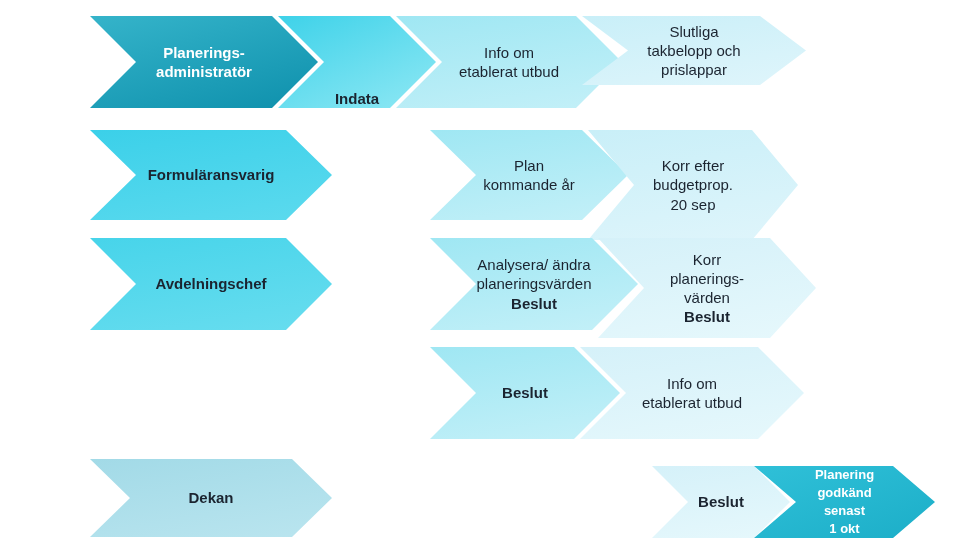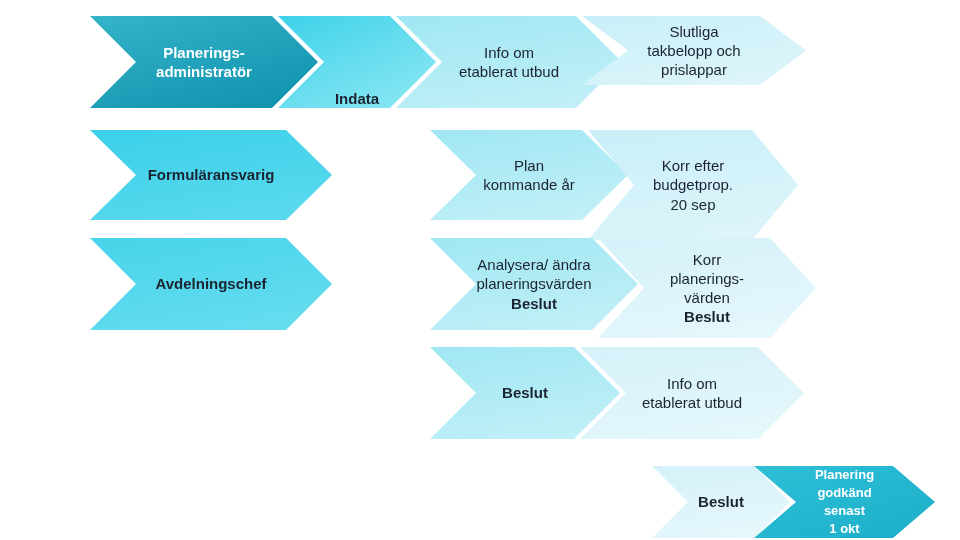--- a/index.html
+++ b/index.html
@@ -84,20 +84,23 @@
   </div>
 
   <div class="arrow step g-light" style="left:430px;top:347px;width:190px;height:92px">
     <span class="lbl"><span></span><b class="emph">Beslut</b></span>
   </div>
   <div class="arrow step g-pale2" style="left:580px;top:347px;width:224px;height:92px">
     <span class="lbl"><span>Info om
 etablerat utbud</span><b class="emph"></b></span>
   </div>
 
+  <div class="arrow role g-dekan" style="left:90px;top:459px;width:242px;height:78px;--t:40px;--n:40px">
+    <span class="lbl">Dekan</span>
+  </div>
   <div class="arrow step g-pale2" style="left:652px;top:466px;width:138px;height:72px;--t:36px;--n:36px">
     <span class="lbl"><span></span><b class="emph">Beslut</b></span>
   </div>
   <div class="arrow step light final g-final" style="left:754px;top:466px;width:181px;height:72px;--t:42px;--n:42px">
     <span class="lbl"><span>Planering
 godkänd
 senast
 1 okt</span><b class="emph"></b></span>
   </div>
 

